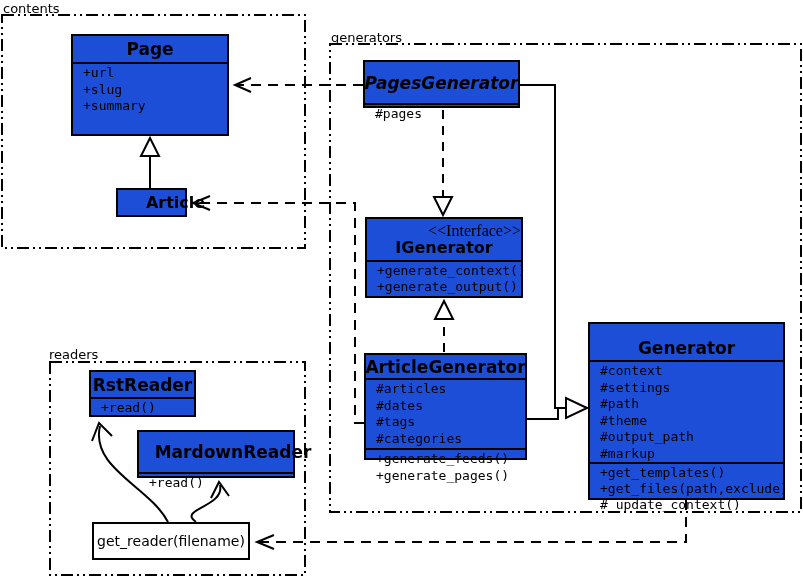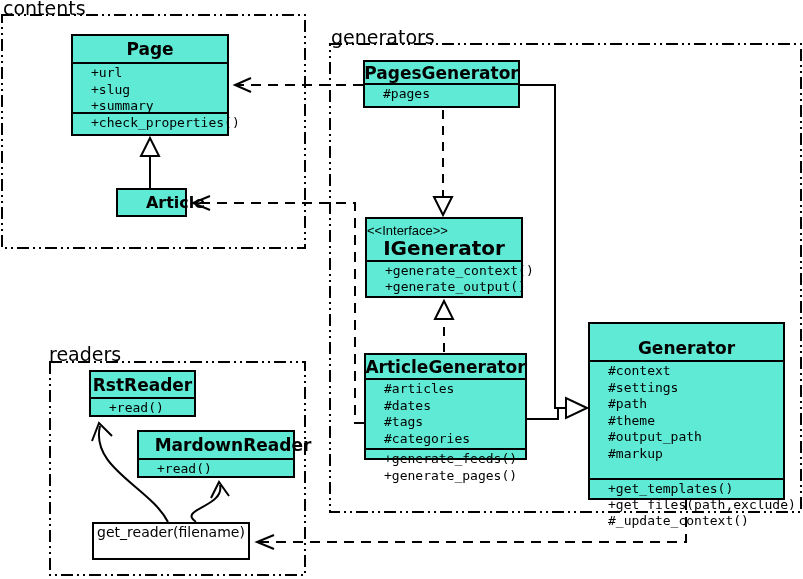--- a/index.html
+++ b/index.html
@@ -1,31 +1,31 @@
 <!DOCTYPE html>
 <html><head>
 <meta charset="utf-8">
 <style>
   html,body{margin:0;padding:0;background:#fff;}
   #stage{position:relative;width:803px;height:579px;background:#fff;
          font-family:"DejaVu Sans","Liberation Sans",sans-serif;color:#000;overflow:hidden;}
   #wires{position:absolute;left:0;top:0;width:803px;height:579px;}
-  .pkg-label{position:absolute;font-size:19px;line-height:15px;color:#000;}
-  .uml-box{position:absolute;box-sizing:border-box;border:2px solid #000;background:#5eead4;
+  .pkg-label{position:absolute;font-size:13px;line-height:15px;color:#000;}
+  .uml-box{position:absolute;box-sizing:border-box;border:2px solid #000;background:#1d4ed8;
            display:flex;flex-direction:column;}
   .uml-title{font-weight:bold;font-size:17px;text-align:center;display:flex;
              align-items:center;justify-content:center;flex:0 0 auto;}
-  .uml-sec{border-top:2px solid #000;padding:1px 3px 0 18px;flex:0 0 auto;box-sizing:border-box;}
+  .uml-sec{border-top:2px solid #000;padding:1px 3px 0 10px;flex:0 0 auto;box-sizing:border-box;}
   .mono{font-family:"DejaVu Sans Mono","Liberation Mono",monospace;font-size:13px;
         line-height:16.6px;white-space:pre;}
-  .stereo{font-family:Liberation Sans, sans-serif;font-size:13px;
-          text-align:left;line-height:15px;margin-top:4px;}
-  .iface-name{font-weight:bold;font-size:20px;text-align:center;line-height:20px;}
+  .stereo{font-family:Liberation Serif, serif;font-size:16px;
+          text-align:right;line-height:15px;margin-top:4px;}
+  .iface-name{font-weight:bold;font-size:16px;text-align:center;line-height:20px;}
   .plain-box{position:absolute;box-sizing:border-box;border:2px solid #000;background:#fff;
-             display:flex;justify-content:center;font-size:14px;}
+             display:flex;align-items:center;justify-content:center;font-size:14px;}
 </style>
 </head>
 <body>
 
 <div id="stage">
 
   <svg id="wires" viewBox="0 0 803 579" xmlns="http://www.w3.org/2000/svg" fill="none" stroke="#000" stroke-width="2">
 
     <rect x="2" y="15" width="303" height="233" stroke-dasharray="12 4 2 4 2 4"></rect>
     <rect x="330" y="44" width="471" height="468" stroke-dasharray="12 4 2 4 2 4"></rect>
@@ -65,31 +65,28 @@
   <div class="pkg-label" style="left:331px;top:30px;text-align:right;">generators</div>
   <div class="pkg-label" style="left:49px;top:347px;">readers</div>
 
   <div class="uml-box" style="left:71px;top:34px;width:158px;height:102px;">
     <div class="uml-title" style="height:26px;">Page</div>
     <div class="uml-sec" style="height:50px;">
       <div class="mono">+url</div>
       <div class="mono">+slug</div>
       <div class="mono">+summary</div>
     </div>
-    <div class="uml-sec" style="flex:1 1 auto;">
-      <div class="mono">+check_properties()</div>
-    </div>
   </div>
 
   <div class="uml-box" style="left:116px;top:188px;width:71px;height:29px;padding-left:48px;">
     <div class="uml-title" style="flex:1 1 auto;font-size:16px;">Article</div>
   </div>
 
   <div class="uml-box" style="left:363px;top:60px;width:157px;height:48px;">
-    <div class="uml-title" style="height:21px;">PagesGenerator</div>
+    <div class="uml-title" style="height:41px;font-style:italic;">PagesGenerator</div>
     <div class="uml-sec" style="flex:1 1 auto;">
       <div class="mono">#pages</div>
     </div>
   </div>
 
   <div class="uml-box" style="left:365px;top:217px;width:158px;height:81px;">
     <div style="height:43px;">
       <div class="stereo">&lt;&lt;Interface&gt;&gt;</div>
       <div class="iface-name">IGenerator</div>
     </div>
@@ -108,21 +105,21 @@
       <div class="mono">#categories</div>
     </div>
     <div class="uml-sec" style="flex:1 1 auto;">
       <div class="mono">+generate_feeds()</div>
       <div class="mono">+generate_pages()</div>
     </div>
   </div>
 
   <div class="uml-box" style="left:588px;top:322px;width:197px;height:178px;">
     <div class="uml-title" style="height:24px;margin-top:12px;">Generator</div>
-    <div class="uml-sec" style="height:118px;">
+    <div class="uml-sec" style="height:102px;">
       <div class="mono">#context</div>
       <div class="mono">#settings</div>
       <div class="mono">#path</div>
       <div class="mono">#theme</div>
       <div class="mono">#output_path</div>
       <div class="mono">#markup</div>
     </div>
     <div class="uml-sec" style="flex:1 1 auto;">
       <div class="mono" style="line-height:16px;">+get_templates()</div>
       <div class="mono" style="line-height:16px;">+get_files(path,exclude)</div>
@@ -131,21 +128,21 @@
   </div>
 
   <div class="uml-box" style="left:73px;top:370px;width:107px;height:47px;margin-left:16px;">
     <div class="uml-title" style="height:25px;">RstReader</div>
     <div class="uml-sec" style="flex:1 1 auto;">
       <div class="mono">+read()</div>
     </div>
   </div>
 
   <div class="uml-box" style="left:137px;top:430px;width:158px;height:48px;">
-    <div class="uml-title" style="height:26px;padding-left:34px;">MardownReader</div>
+    <div class="uml-title" style="height:40px;padding-left:34px;">MardownReader</div>
     <div class="uml-sec" style="flex:1 1 auto;">
       <div class="mono">+read()</div>
     </div>
   </div>
 
   <div class="plain-box" style="left:92px;top:522px;width:158px;height:38px;">
     <span>get_reader(filename)</span>
   </div>
 
 </div>

